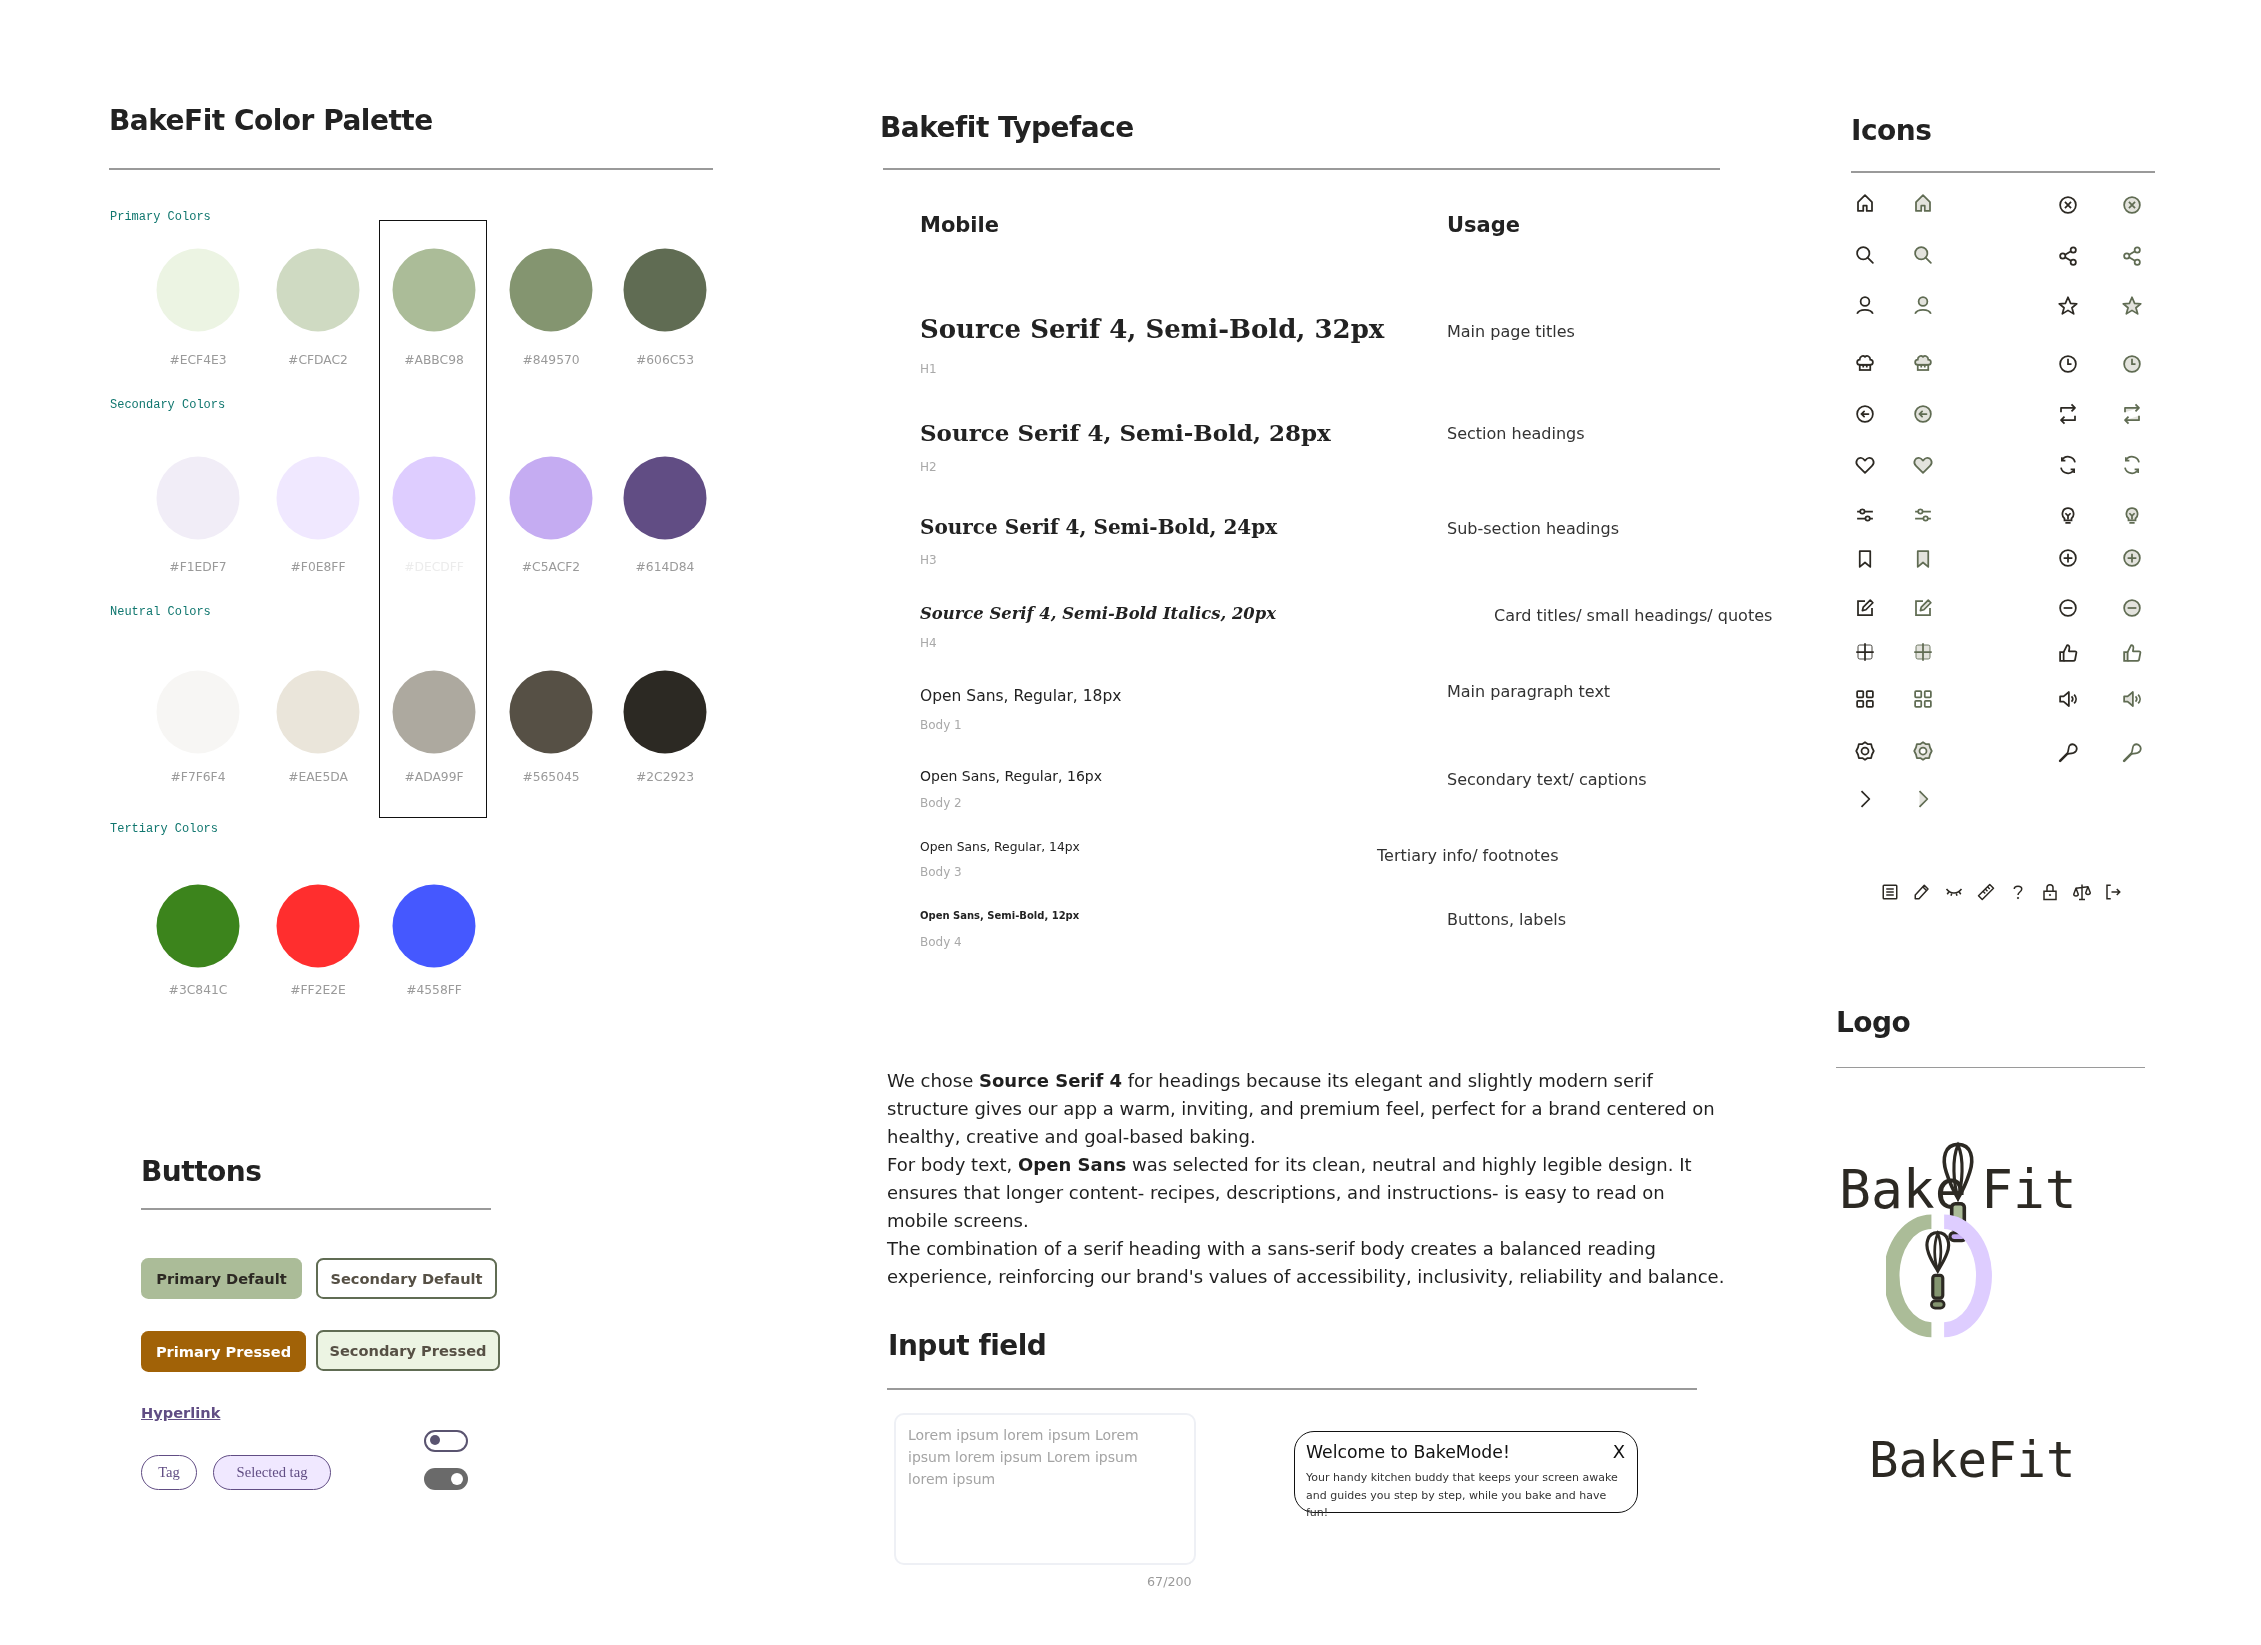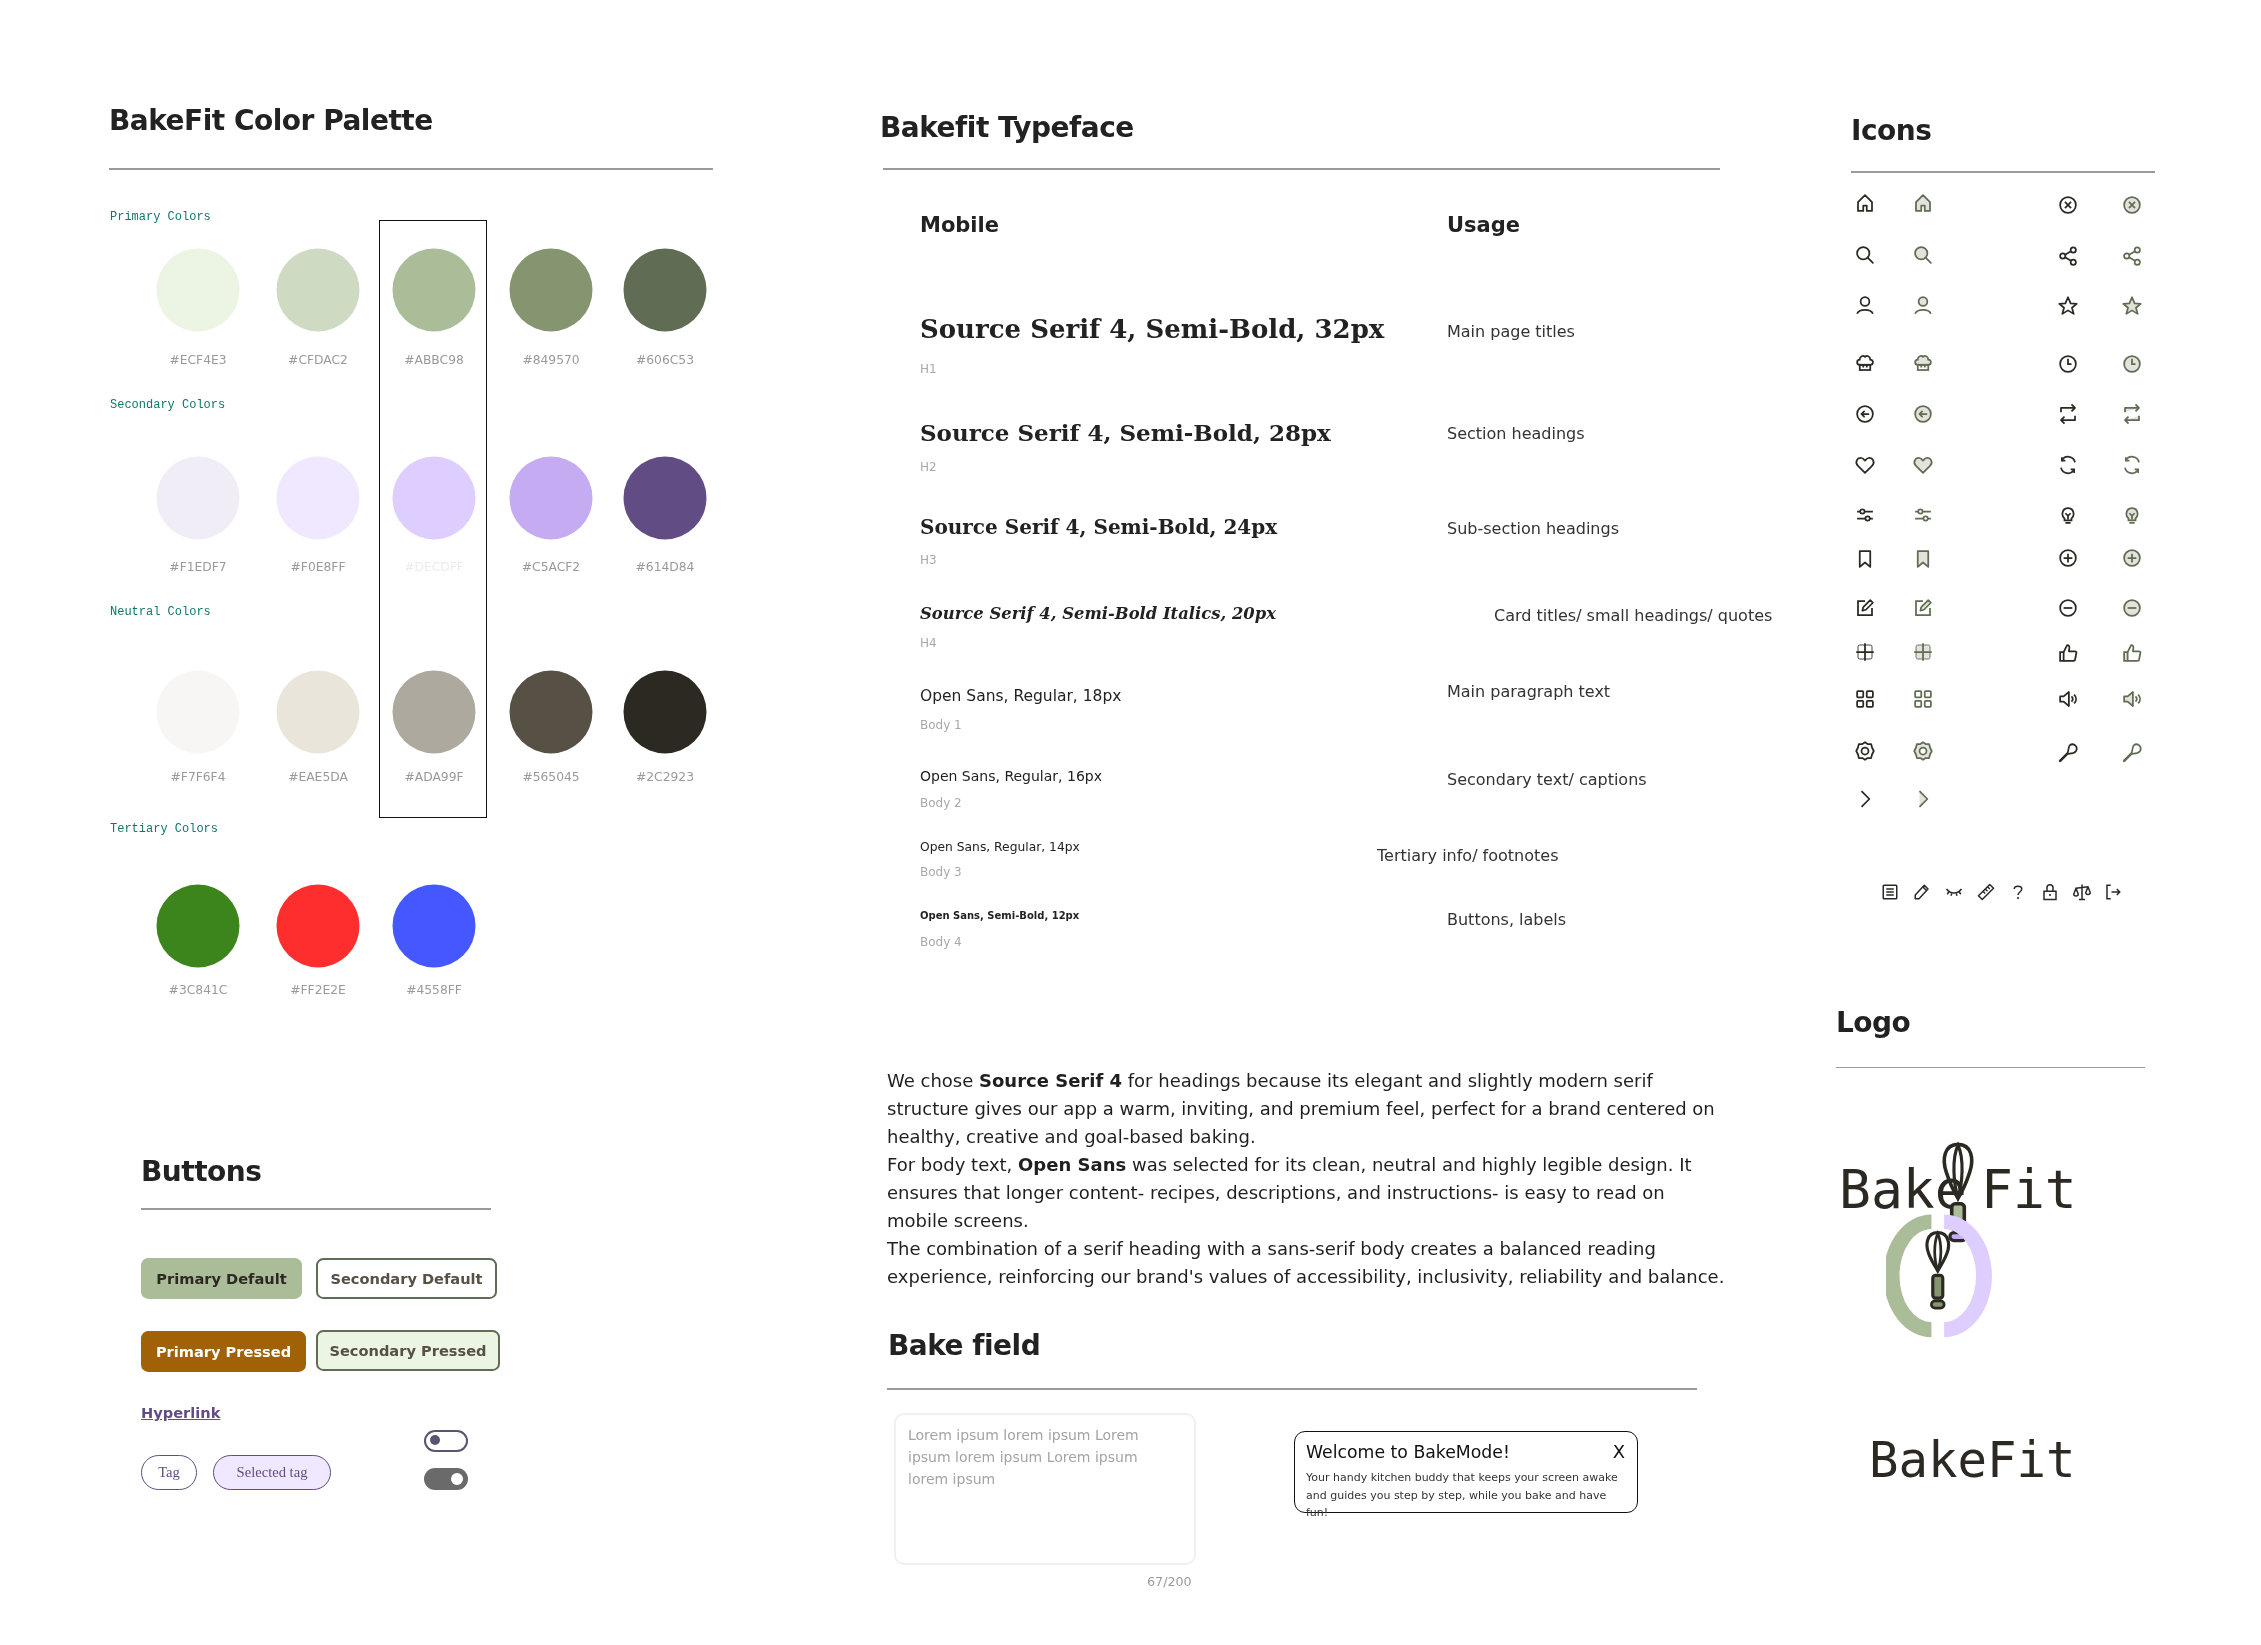--- a/index.html
+++ b/index.html
@@ -31,21 +31,21 @@
   .tag{position:absolute;height:35px;border-radius:18px;border:1.4px solid #614D84;display:flex;align-items:center;justify-content:center;font-family:Liberation Serif, serif;font-size:14.6px;color:#614D84;box-sizing:border-box;cursor:pointer;white-space:nowrap;}
   .tag.selected{background:#F0E8FF;}
   .toggle{position:absolute;width:44px;height:22px;border-radius:11px;box-sizing:border-box;cursor:pointer;}
   .toggle.off{border:2.7px solid #5a5470;background:#fff;}
   .toggle.off .knob{position:absolute;left:3.6px;top:3.2px;width:10px;height:10px;border-radius:50%;background:#5a5470;}
   .toggle.on{background:#6a6a6a;}
   .toggle.on .knob{position:absolute;right:5px;top:5px;width:12px;height:12px;border-radius:50%;background:#fff;}
   
   .textarea{position:absolute;left:894px;top:1413px;width:302px;height:152px;border:2.3px solid #eef0f5;border-radius:10px;box-sizing:border-box;padding:9px 12px;font-family:"DejaVu Sans",sans-serif;font-size:14px;line-height:22px;color:#a4a4a4;background:#fff;cursor:text;}
   .counter{position:absolute;left:1147px;top:1574px;font-family:"DejaVu Sans",sans-serif;font-size:12.7px;color:#9a9a9a;}
-  .welcome{position:absolute;left:1294px;top:1431px;width:344px;height:82px;border:1.8px solid #111;border-radius:11px;box-sizing:border-box;padding:10px 11px;}
+  .welcome{position:absolute;left:1294px;top:1431px;width:344px;height:82px;border:1.8px solid #111;border-radius:20px;box-sizing:border-box;padding:10px 11px;}
   .welcome .wt{font-family:"DejaVu Sans",sans-serif;font-size:17.3px;color:#111;white-space:nowrap;}
   .welcome .wb{font-family:"DejaVu Sans",sans-serif;font-size:11px;line-height:17.3px;color:#333;margin-top:7.3px;}
   .welcome .close{position:absolute;right:12px;top:9px;font-family:"DejaVu Sans",sans-serif;font-size:18px;color:#111;cursor:pointer;}
   
   .ico{position:absolute;width:21px;height:21px;transform:translate(-50%,-50%);}
   .ico svg{width:100%;height:100%;overflow:visible;}
   .ico.dark svg *{stroke:#2C2923;}
   .ico.green svg *{stroke:#606C53;}
   .ico.green .fill{fill:#e3e3dd;}
   .ico.dark .fill{fill:none;}
@@ -159,21 +159,21 @@
 <div class="spec sans" style="left:920px;top:910px;font-size:10px;font-weight:bold;">Open Sans, Semi-Bold, 12px</div>
 <div class="tag-lvl" style="left:920px;top:935px;">Body 4</div>
 <div class="usage" style="left:1447px;top:910px;">Buttons, labels</div>
 
 <div class="para">
   <div><span>We chose </span><b>Source Serif 4</b><span> for headings because its elegant and slightly modern serif structure gives our app a warm, inviting, and premium feel, perfect for a brand centered on healthy, creative and goal-based baking.</span></div>
   <div><span>For body text, </span><b>Open Sans</b><span> was selected for its clean, neutral and highly legible design. It ensures that longer content- recipes, descriptions, and instructions- is easy to read on mobile screens.</span></div>
   <div>The combination of a serif heading with a sans-serif body creates a balanced reading experience, reinforcing our brand's values of accessibility, inclusivity, reliability and balance.</div>
 </div>
 
-<div class="abs h-title" style="left:888px;top:1329px;">Bake field</div>
+<div class="abs h-title" style="left:888px;top:1329px;">Input field</div>
 <div class="rule" style="left:887px;top:1388px;width:810px;"></div>
 
 <div class="textarea">Lorem ipsum lorem ipsum Lorem ipsum lorem ipsum Lorem ipsum lorem ipsum</div>
 <div class="counter">67/200</div>
 
 <div class="welcome">
   <div class="wt">Welcome to BakeMode!</div>
   <div class="close">X</div>
   <div class="wb">Your handy kitchen buddy that keeps your screen awake and guides you step by step, while you bake and have fun!</div>
 </div>

